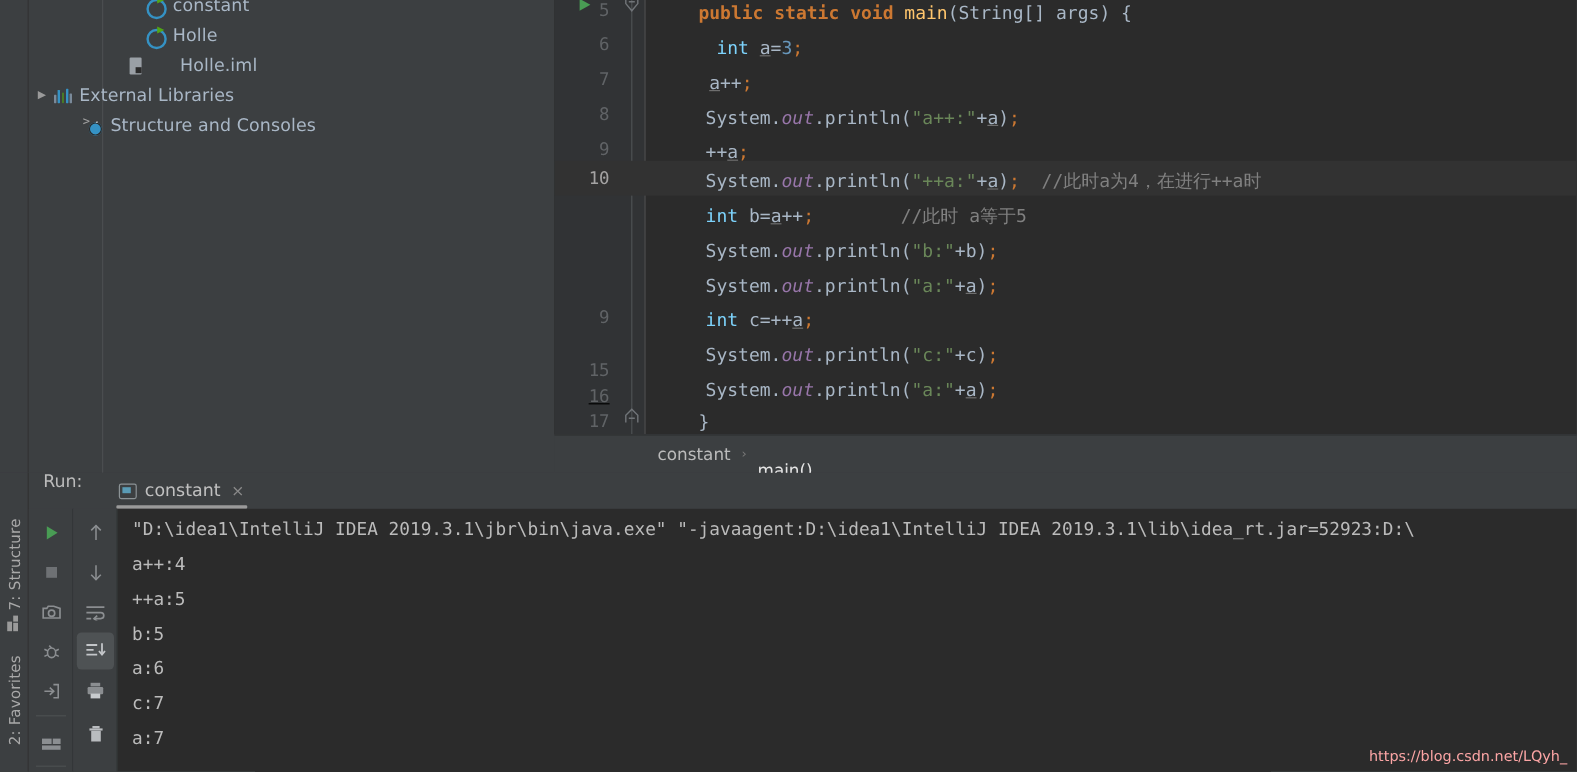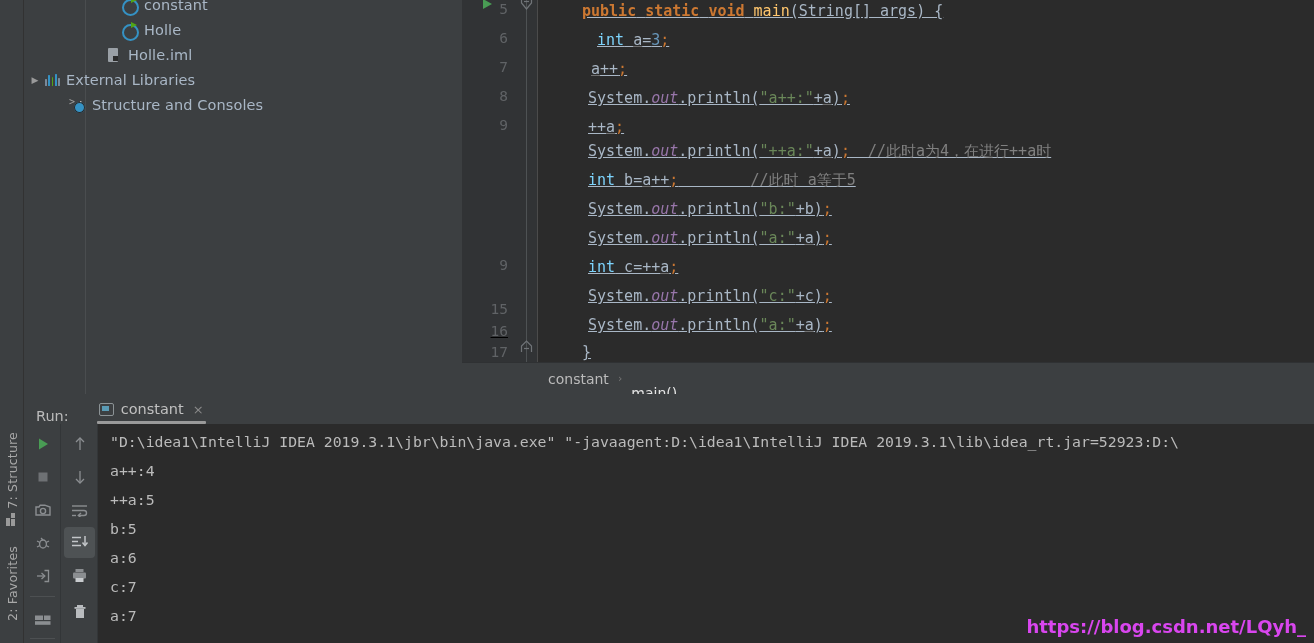--- a/index.html
+++ b/index.html
@@ -106,21 +106,21 @@
   .code-line.current { background: #323232; }
   .ln {
     width: 54px; text-align: right; padding-right: 8px;
     font-family: "DejaVu Sans Mono", "Liberation Mono", monospace;
     font-size: 14.5px; color: #606366; flex: none;
   }
   .code-line.current .ln { color: #a4a3a3; }
   .code-txt {
     position: absolute; left: 104px;
     font-family: "DejaVu Sans Mono", "Liberation Mono", monospace;
-    font-size: 15px; white-space: pre; color: #a9b7c6; text-decoration: underline;
+    font-size: 15px; white-space: pre; color: #a9b7c6;
   }
   .kw { color: #7dd3fc; }
   .kw-b { color: #cc7832; font-weight: bold; }
   .stat { color: #9876aa; font-style: italic; }
   .str { color: #6a8759; }
   .num { color: #6897bb; }
   .fn { color: #ffc66d; }
   .cmt { color: #808080; }
   .op { color: #cc7832; }
   .var-u { color: #a9b7c6; text-decoration: underline; text-decoration-color: #6e6e6e; }
@@ -171,21 +171,21 @@
     font-size: 12.5px; color: #a9a9a9; white-space: nowrap; letter-spacing: .2px;
   }
   .ico-structure {
     width: 13px; height: 13px; position: relative;
   }
   .ico-structure i { position: absolute; background: #9a9a9a; }
 
   
   .run-header {
     position: absolute; left: 24px; top: 0; width: 1290px; height: 30px;
-    display: flex; align-items: flex-end;
+    display: flex; align-items: flex-start;
   }
   .run-word { font-size: 14.5px; color: #bbbbbb; margin-left: 12px; }
   .run-tab {
     position: relative; display: flex; align-items: center; gap: 7px;
     margin-left: 28px; height: 30px; padding: 0 2px;
   }
   .run-tab-underline {
     position: absolute; left: 0; bottom: 0; width: 100%; height: 3px;
     background: #9a9a9a; border-radius: 1px;
   }
@@ -223,23 +223,22 @@
     position: absolute; left: 98px; top: 30px; width: 1216px; height: 219px;
     background: #2b2b2b; overflow: hidden;
   }
   .con-line {
     position: absolute; left: 12px;
     font-family: "DejaVu Sans Mono", "Liberation Mono", monospace;
     font-size: 14.8px; color: #bbbbbb; white-space: pre;
   }
   .watermark {
     position: absolute; right: 8px; bottom: 6px;
-    font-size: 18px; color: #d946ef;
+    font-size: 12px; color: #fca5a5;
     font-family: "DejaVu Sans", "Liberation Sans", sans-serif;
-    font-weight: bold;
   }
   
   .con-scroll {
     position: absolute; right: 0; top: 0; width: 10px; height: 219px;
     background: transparent;
   }
 </style>
 </head>
 <body>
 
@@ -255,21 +254,21 @@
       <div class="tree-row" style="left:96px; top:-6px;">
         <span class="tree-ico ico-class"></span>
         <span class="tree-label">constant</span>
       </div>
 
       <div class="tree-row" style="left:96px; top:19px;">
         <span class="tree-ico ico-class"></span>
         <span class="tree-label">Holle</span>
       </div>
 
-      <div class="tree-row" style="left:80px; top:44px;">
+      <div class="tree-row" style="left:80px; top:44px;gap:22px;">
         <span class="tree-ico ico-iml"></span>
         <span class="tree-label">Holle.iml</span>
       </div>
 
       <div class="tree-row" style="left:4px; top:69px;">
         <span class="tree-arrow">▶</span>
         <span class="tree-ico ico-lib">
           <i style="height:7px;background:#7a8a9a;"></i>
           <i style="height:11px;background:#3592c4;"></i>
           <i style="height:9px;background:#51a516;"></i>
@@ -299,20 +298,23 @@
         <span class="ln">6</span>
       </div>
       <div class="code-line" style="top:52px;">
         <span class="ln">7</span>
       </div>
       <div class="code-line" style="top:81px;">
         <span class="ln">8</span>
       </div>
       <div class="code-line" style="top:110px;">
         <span class="ln">9</span>
+      </div>
+      <div class="code-line current" style="top:134px;">
+        <span class="ln">10</span>
       </div>
       <div class="code-line" style="top:250px;">
         <span class="ln">9</span>
       </div>
       <div class="code-line" style="top:294px;">
         <span class="ln">15</span>
       </div>
       <div class="code-line" style="top:316px;text-decoration:underline;">
         <span class="ln">16</span>
       </div>

